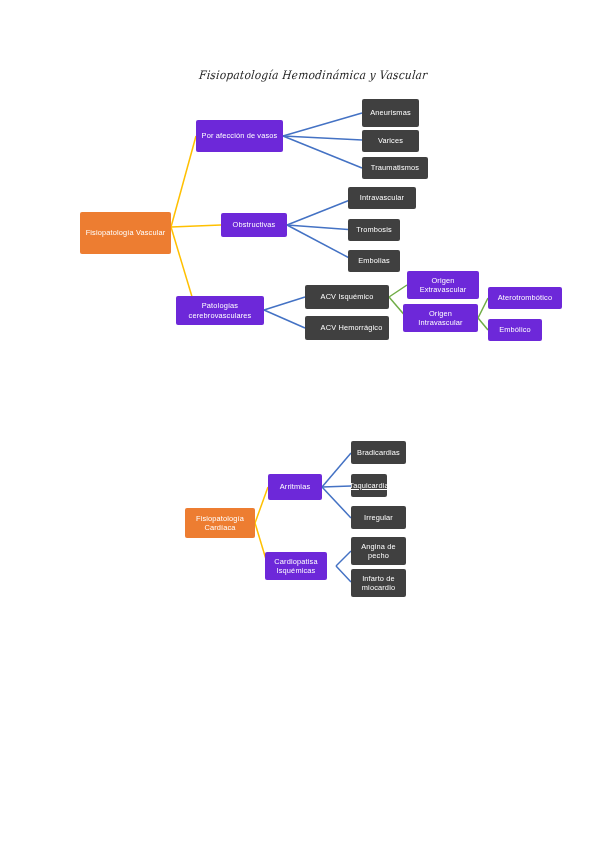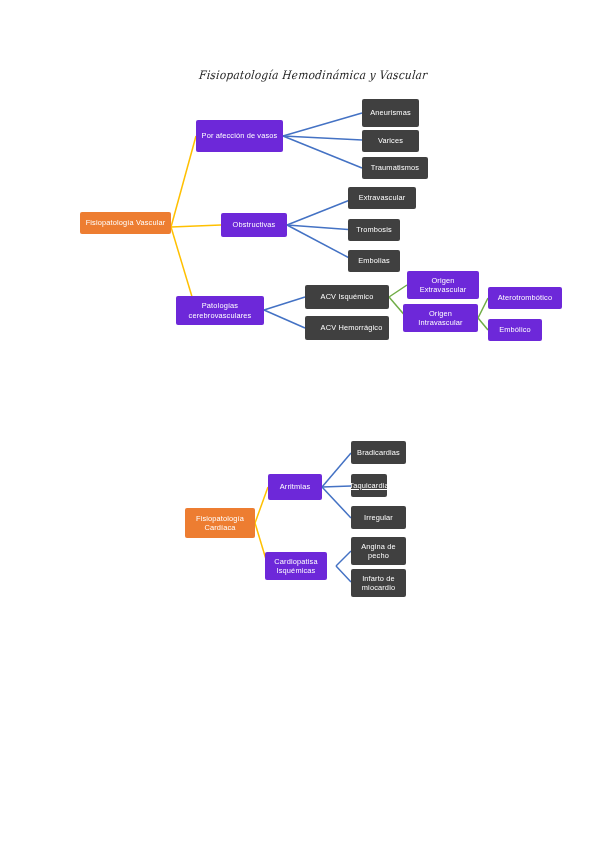--- a/index.html
+++ b/index.html
@@ -104,21 +104,21 @@
     </g>
     <g stroke="#4472C4" stroke-width="1.5" fill="none">
       <path d="M322,487 L351,453"></path>
       <path d="M322,487 L351,486"></path>
       <path d="M322,487 L351,518"></path>
       <path d="M336,566 L351,551"></path>
       <path d="M336,566 L351,582"></path>
     </g>
   </svg>
 
-  <div class="node n-orange" style="left:80px; top:212px; width:91px; height:22px;">
+  <div class="node n-orange" style="left:80px; top:212px; width:91px; height:42px;">
     <span>Fisiopatología Vascular</span>
   </div>
 
   <div class="node n-yellow" style="left:196px; top:120px; width:87px; height:32px;">
     <span>Por afección de vasos</span>
   </div>
 
   <div class="node n-blue" style="left:362px; top:99px; width:57px; height:28px;">
     <span>Aneurismas</span>
   </div>
@@ -127,21 +127,21 @@
   </div>
   <div class="node n-blue" style="left:362px; top:157px; width:66px; height:22px;">
     <span>Traumatismos</span>
   </div>
 
   <div class="node n-yellow" style="left:221px; top:213px; width:66px; height:24px;">
     <span>Obstructivas</span>
   </div>
 
   <div class="node n-blue" style="left:348px; top:187px; width:68px; height:22px;">
-    <span>Extravascular</span>
+    <span>Intravascular</span>
   </div>
   <div class="node n-blue" style="left:348px; top:219px; width:52px; height:22px;">
     <span>Trombosis</span>
   </div>
   <div class="node n-blue" style="left:348px; top:250px; width:52px; height:22px;">
     <span>Embolias</span>
   </div>
 
   <div class="node n-yellow" style="left:176px; top:296px; width:88px; height:29px;">
     <span>Patologías cerebrovasculares</span>

